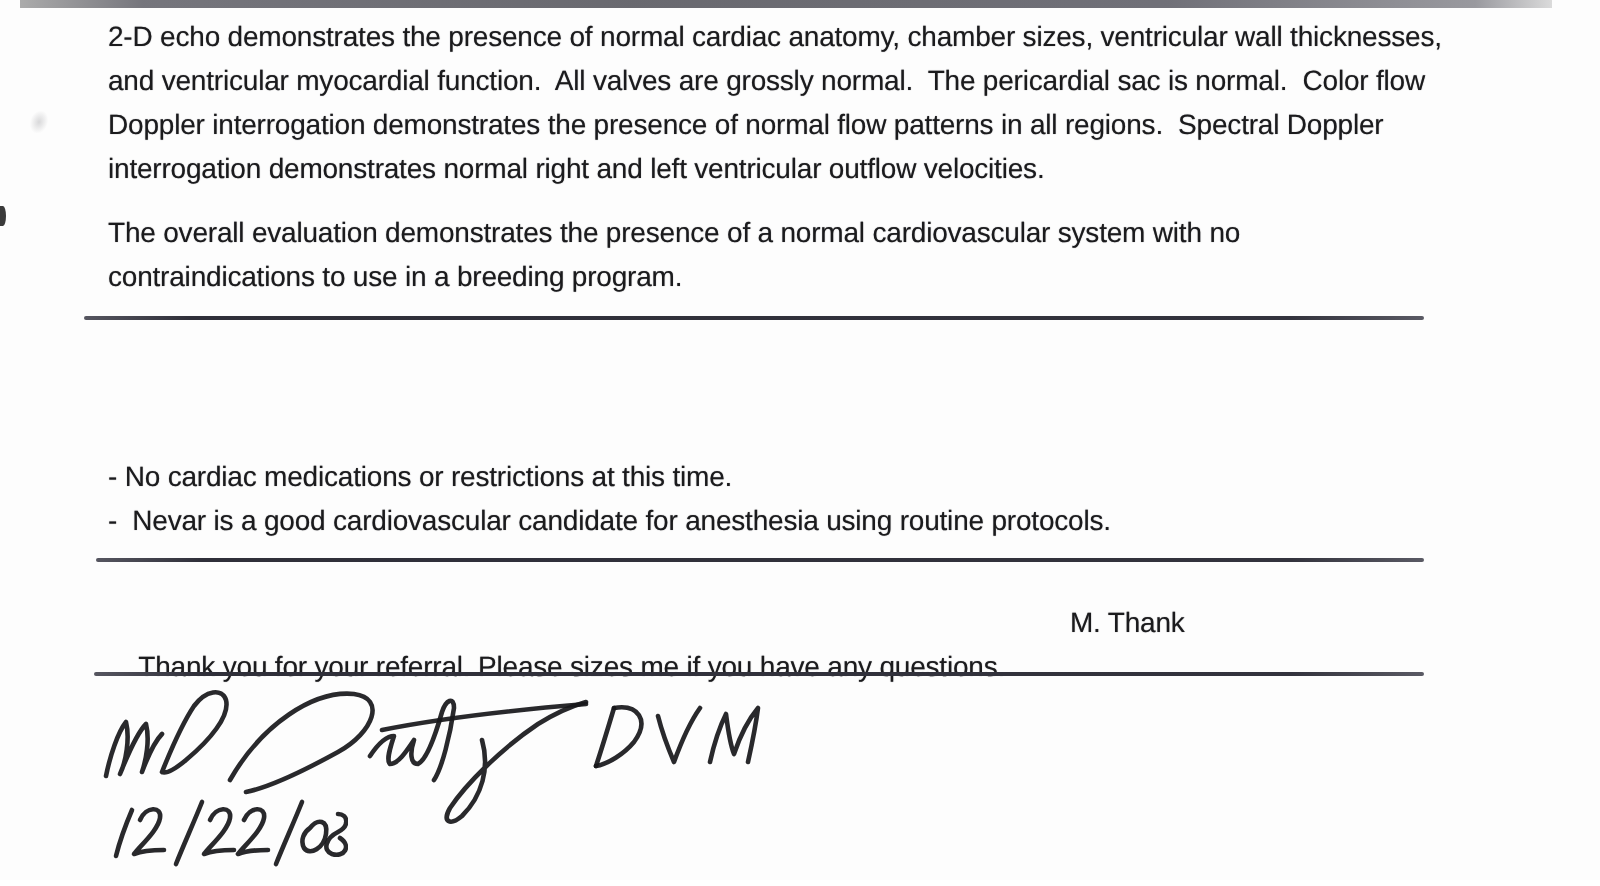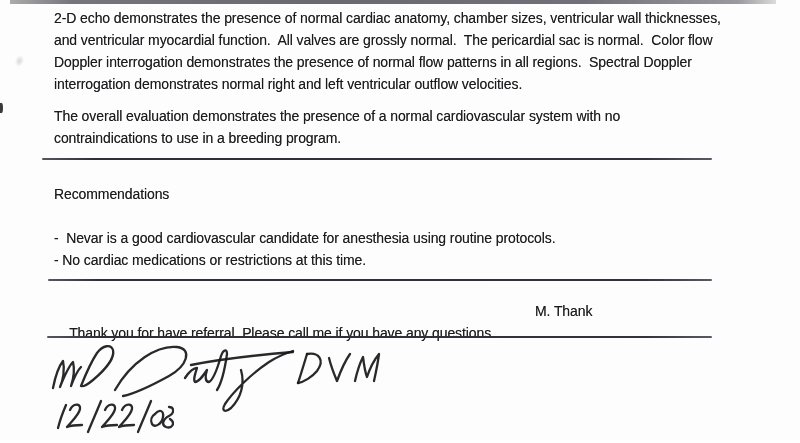--- a/index.html
+++ b/index.html
@@ -102,31 +102,30 @@
   <p class="para p1">2-D echo demonstrates the presence of normal cardiac anatomy, chamber sizes, ventricular wall thicknesses,
 and ventricular myocardial function.  All valves are grossly normal.  The pericardial sac is normal.  Color flow
 Doppler interrogation demonstrates the presence of normal flow patterns in all regions.  Spectral Doppler
 interrogation demonstrates normal right and left ventricular outflow velocities.</p>
 
   <p class="para p2">The overall evaluation demonstrates the presence of a normal cardiovascular system with no
 contraindications to use in a breeding program.</p>
 
   <div class="rule rule1"></div>
 
-  <div class="heading">Recommendations</div>
 
   <div class="bullets">
+    <div class="bullet">- No cardiac medications or restrictions at this time.</div>
     <div class="bullet">-  Nevar is a good cardiovascular candidate for anesthesia using routine protocols.</div>
-    <div class="bullet">- No cardiac medications or restrictions at this time.</div>
   </div>
 
   <div class="rule rule2"></div>
 
   <div class="closing">
-    <span>Thank you for have referral. Please call me if you have any questions.</span>
+    <span>Thank you for your referral. Please sizes me if you have any questions.</span>
     <span class="signoff">M. Thank</span>
   </div>
 
   <div class="rule rule3"></div>
 
   <svg class="signature" viewBox="0 0 340 78" xmlns="http://www.w3.org/2000/svg" aria-hidden="true">
 
     <path class="ink" d="M 8,48 C 10,38 14,26 18,21 C 20,29 18,41 15,47 C 19,37 24,26 28,22 C 30,30 28,40 26,46 C 29,38 33,30 36,27"></path>
     <path class="ink" d="M 36,46 C 40,36 46,22 52,13 C 58,5 66,4 68,10 C 70,18 60,30 48,40 C 42,45 38,47 36,46"></path>
 

